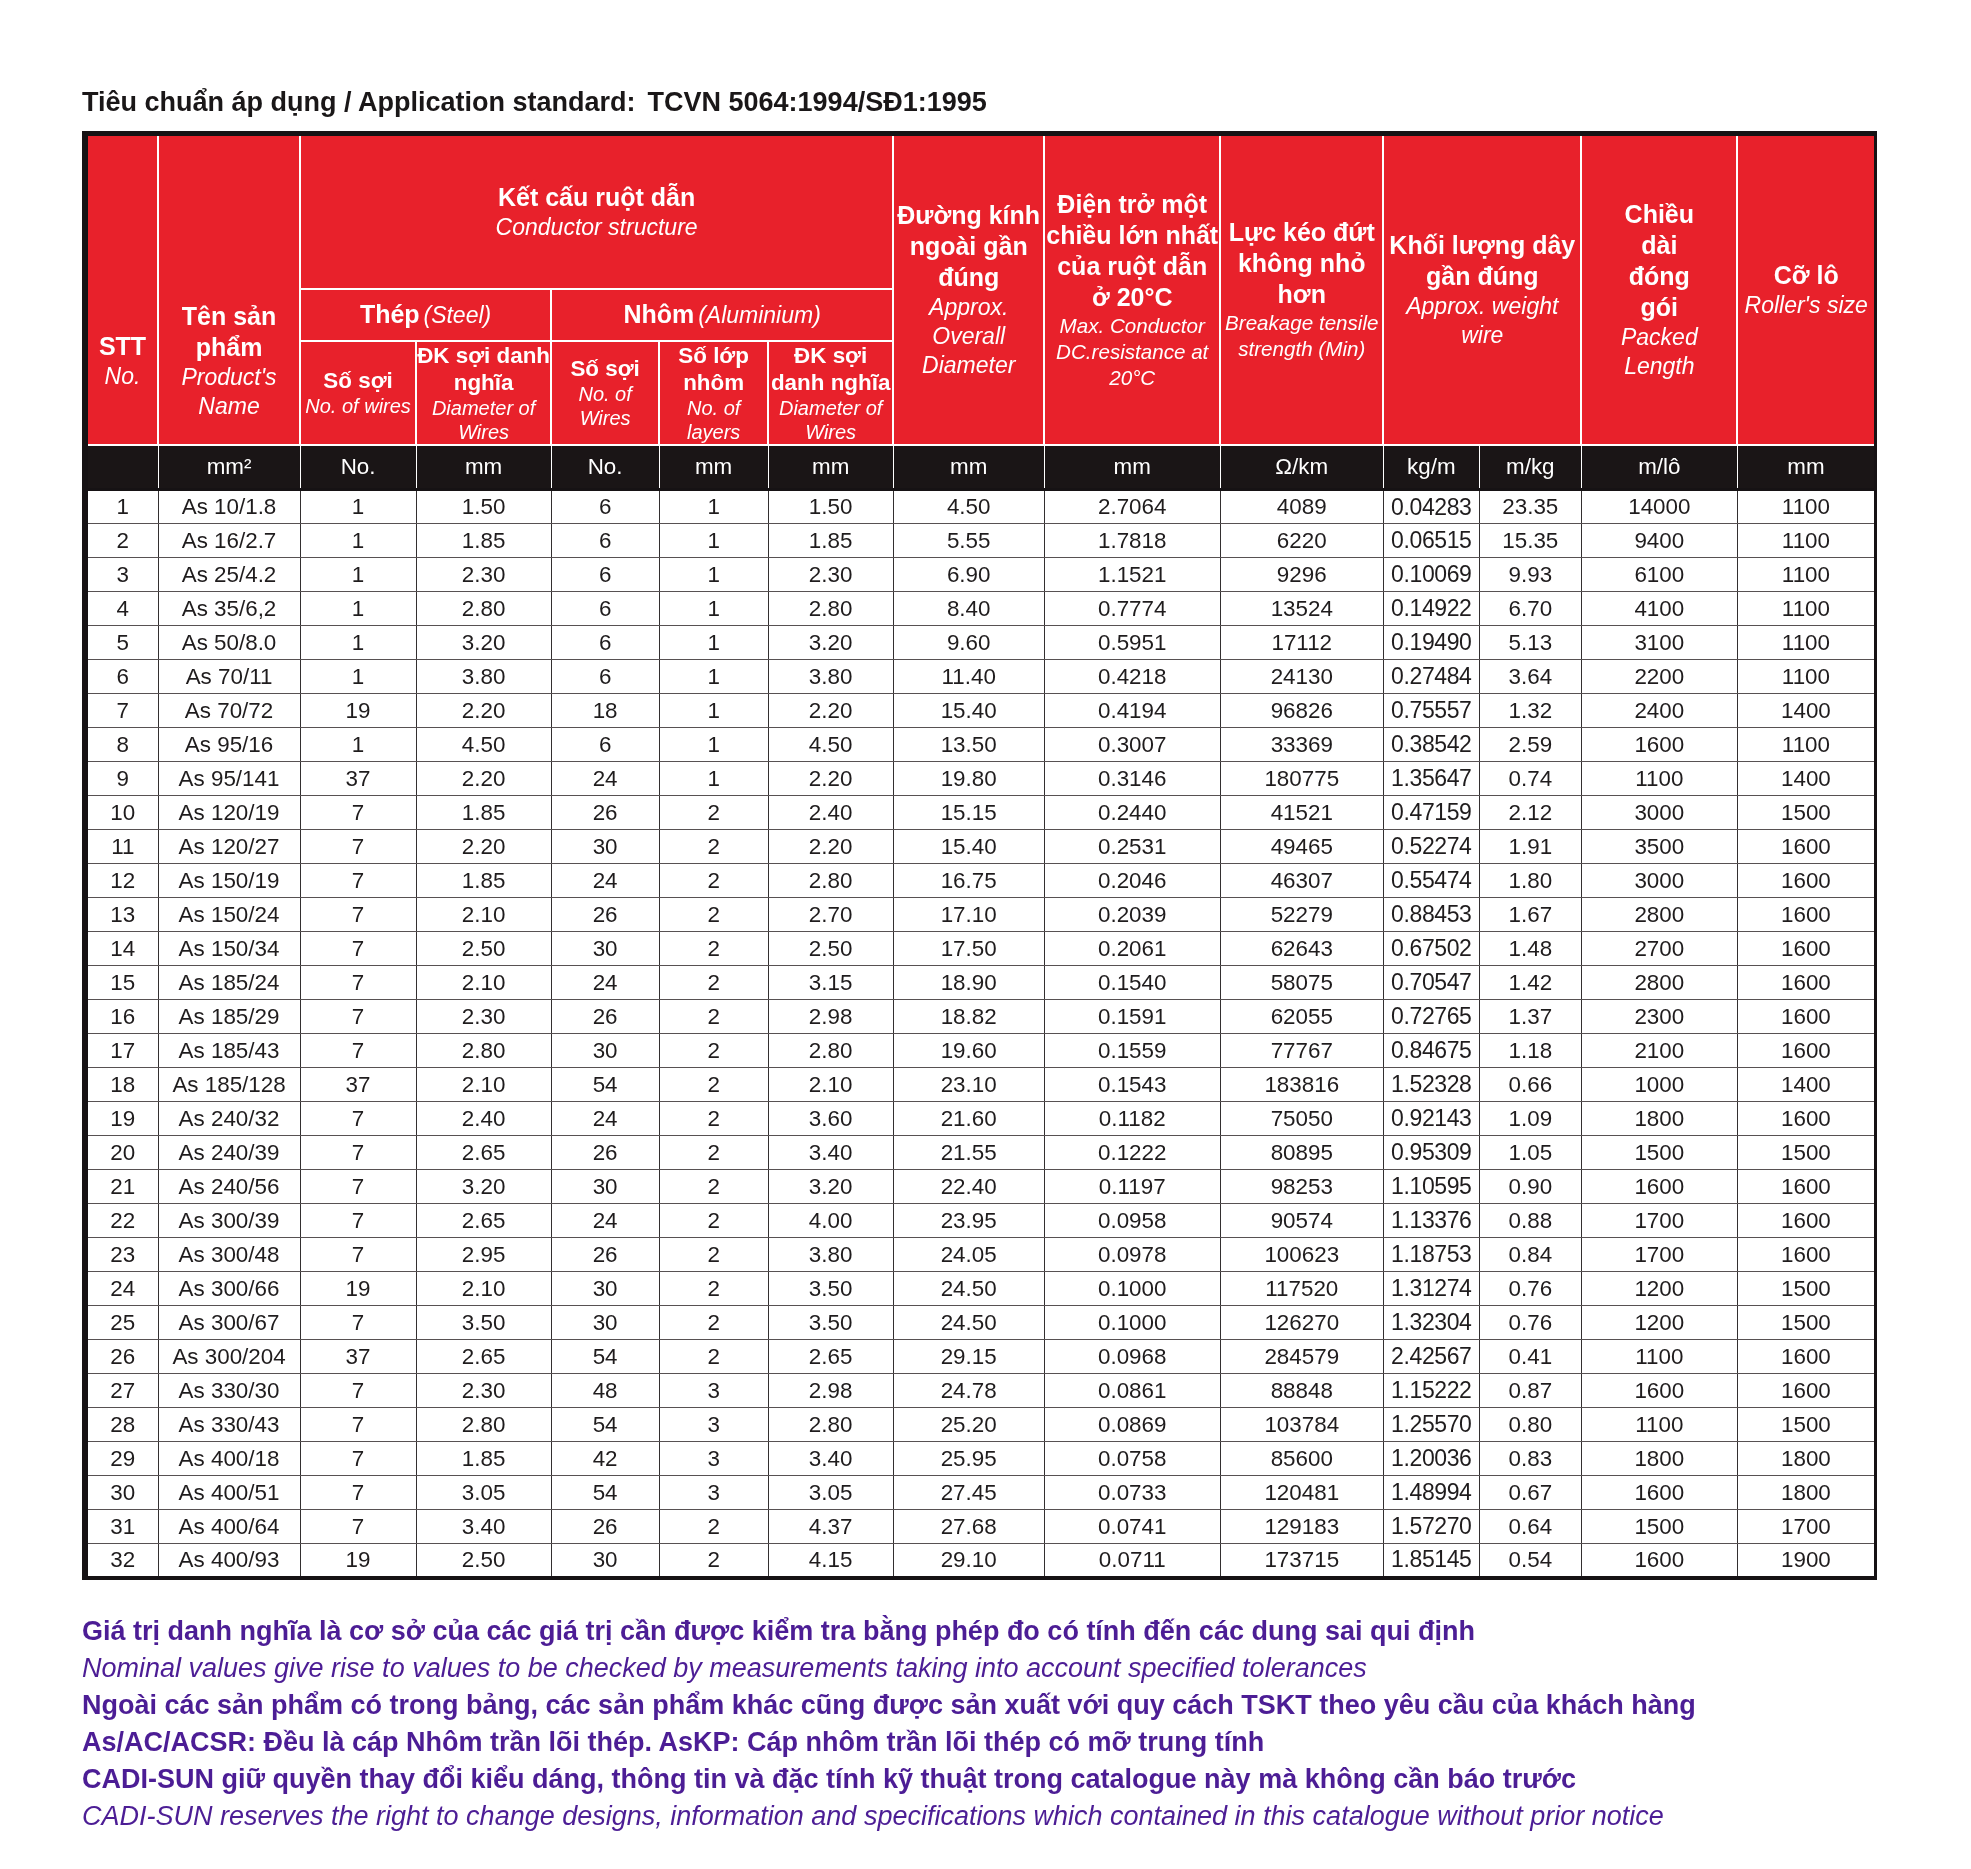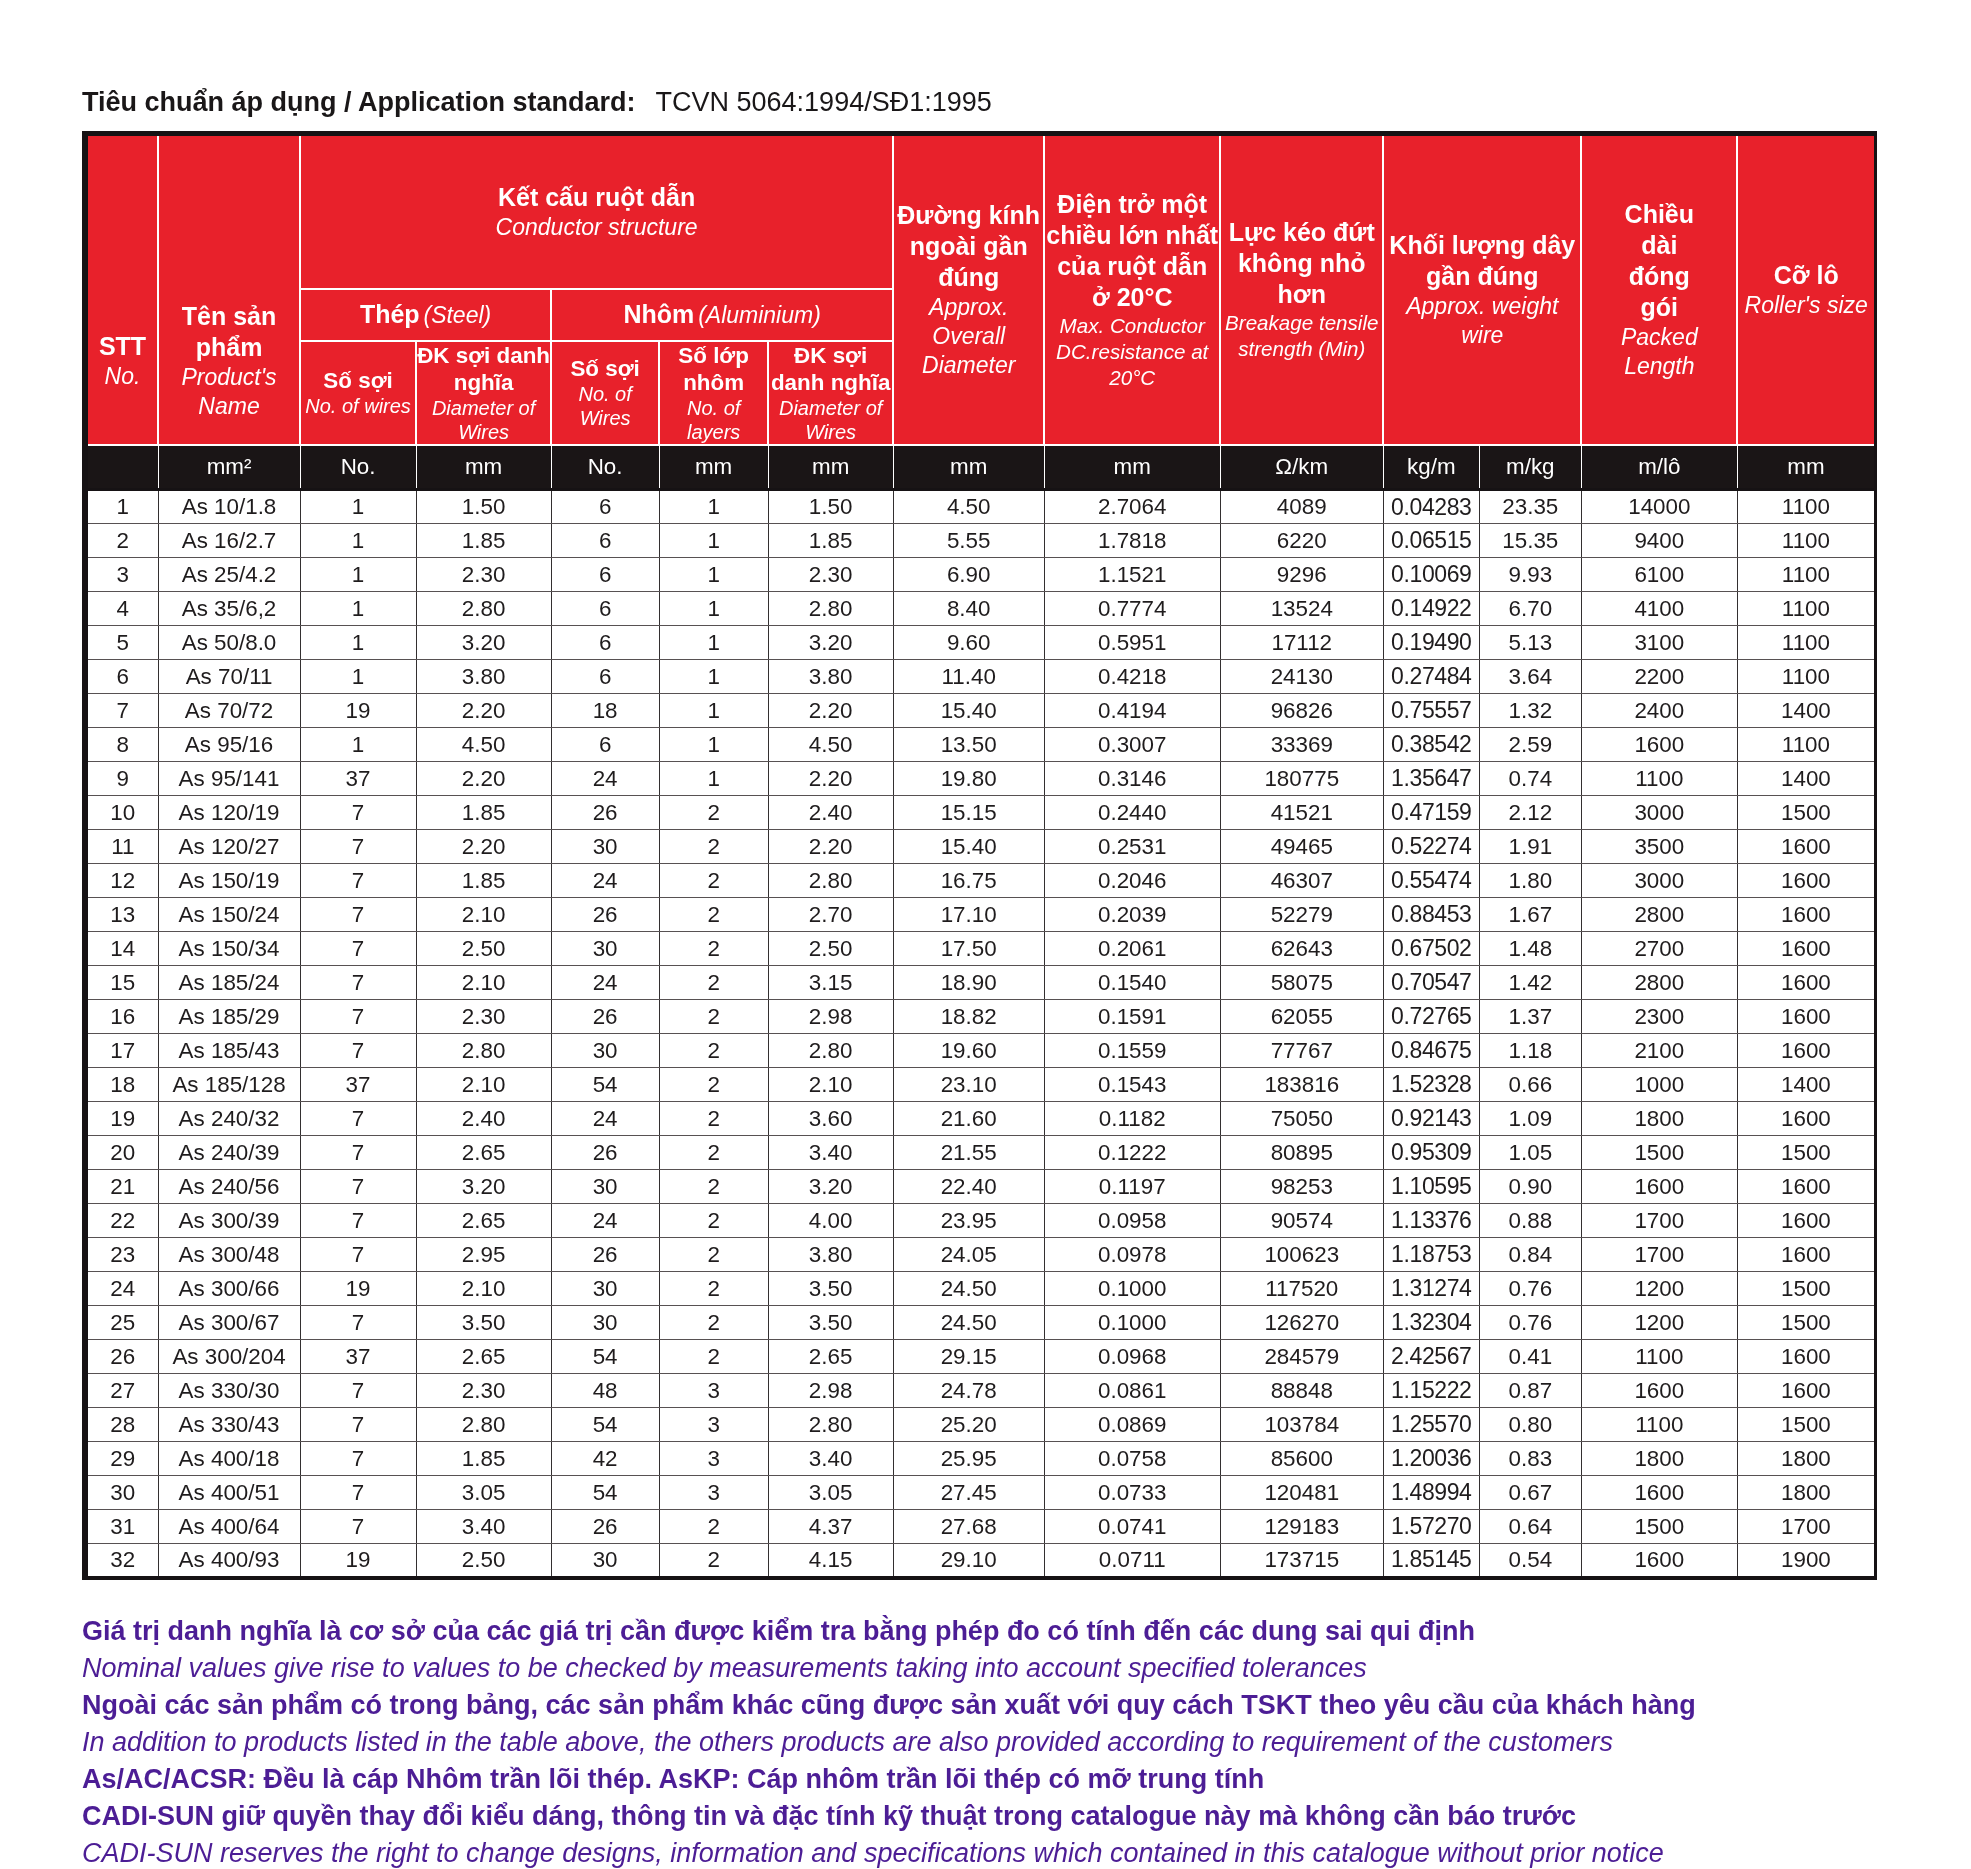--- a/index.html
+++ b/index.html
@@ -8,21 +8,21 @@
     width: 1971px; height: 1870px;
     font-family: "Liberation Sans", "DejaVu Sans", sans-serif;
     color: #1f1c1d;
     overflow: hidden;
   }
   .page { padding: 86px 95px 0 82px; }
 
   
   .title-line { font-size: 27px; line-height: 33px; margin-bottom: 12px; color: #1a1718; }
   .title-line .lbl { font-weight: bold; }
-  .title-line .val { margin-left: 20px; font-weight: normal; }
+  .title-line .val { margin-left: 12px; font-weight: bold; }
 
   
   table.spec {
     width: 1795px;
     table-layout: fixed;
     border-collapse: collapse;
     border: 3.4px solid #161214;
     border-left-width: 6px;
     border-top-width: 5.2px;
     border-bottom-width: 4.3px;
@@ -711,20 +711,19 @@
           <td>1600</td>
           <td>1900</td>
         </tr>
       </tbody>
   </table>
 
   <div class="footnotes">
     <div class="fn-bold">Giá trị danh nghĩa là cơ sở của các giá trị cần được kiểm tra bằng phép đo có tính đến các dung sai qui định</div>
     <div class="fn-italic">Nominal values give rise to values to be checked by measurements taking into account specified tolerances</div>
     <div class="fn-bold">Ngoài các sản phẩm có trong bảng, các sản phẩm khác cũng được sản xuất với quy cách TSKT theo yêu cầu của khách hàng</div>
-    <div class="fn-italic">In addition to products listed in the table above, the others products are also provided according to requirement of the customers</div>
     <div class="fn-bold">As/AC/ACSR: Đều là cáp Nhôm trần lõi thép. AsKP: Cáp nhôm trần lõi thép có mỡ trung tính</div>
     <div class="fn-bold">CADI-SUN giữ quyền thay đổi kiểu dáng, thông tin và đặc tính kỹ thuật trong catalogue này mà không cần báo trước</div>
     <div class="fn-italic">CADI-SUN reserves the right to change designs, information and specifications which contained in this catalogue without prior notice</div>
   </div>
 
 </div>
 
 
 </body></html>

